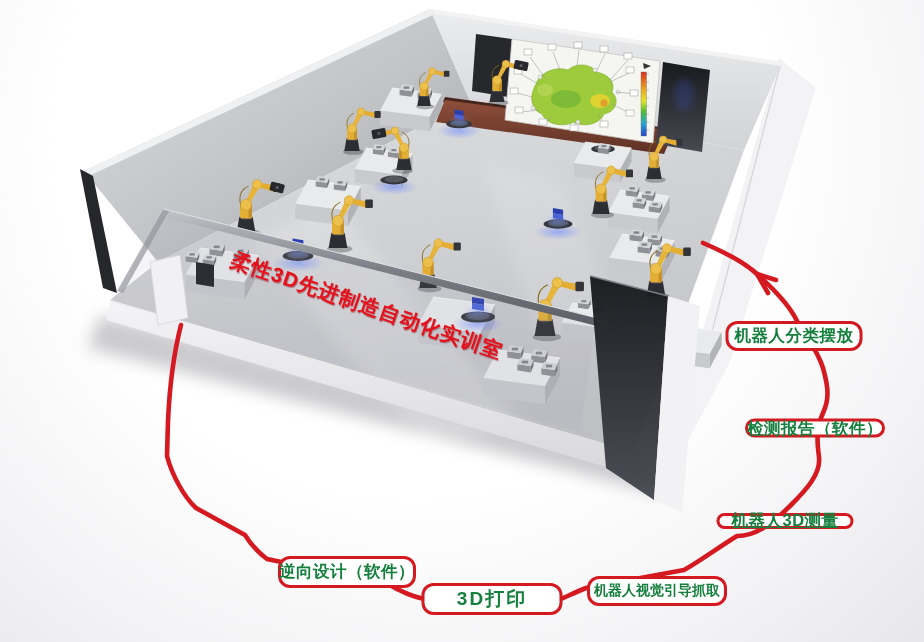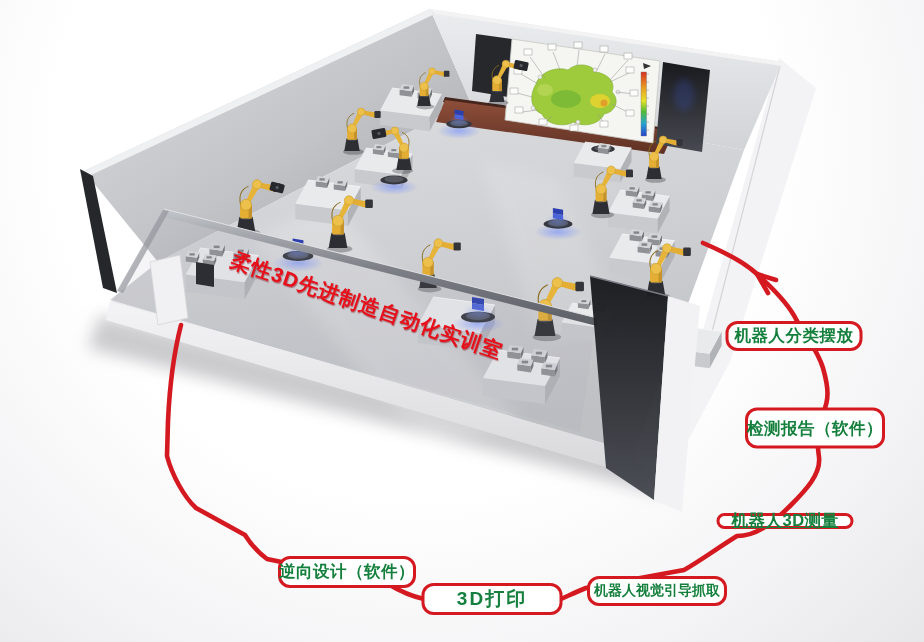--- a/index.html
+++ b/index.html
@@ -329,16 +329,16 @@
     <path d="M 776,280 L 757,274 L 768,293"></path>
   </g>
 </svg>
 
 <div id="main-title">柔性3D先进制造自动化实训室</div>
 
 <div class="pill p-med" style="left:319px;top:572px;width:138px;height:32px;margin-left:28px;">逆向设计（软件）</div>
 <div class="pill p-std" style="left:492px;top:599px;width:141px;height:32px;letter-spacing:2px;">3D打印</div>
 <div class="pill p-sm" style="left:657px;top:583px;width:140px;height:30px;">机器人视觉引导抓取</div>
 <div class="pill p-med" style="left:785px;top:521px;width:137px;height:16px;text-decoration:underline;">机器人3D测量</div>
-<div class="pill p-med" style="left:815px;top:428px;width:140px;height:41px;font-family:Liberation Mono, monospace;">检测报告（软件）</div>
+<div class="pill p-med" style="left:815px;top:428px;width:140px;height:19px;font-family:Liberation Mono, monospace;">检测报告（软件）</div>
 <div class="pill p-med" style="left:794px;top:336px;width:137px;height:30px;">机器人分类摆放</div>
 
 </div>
 
 </body></html>

